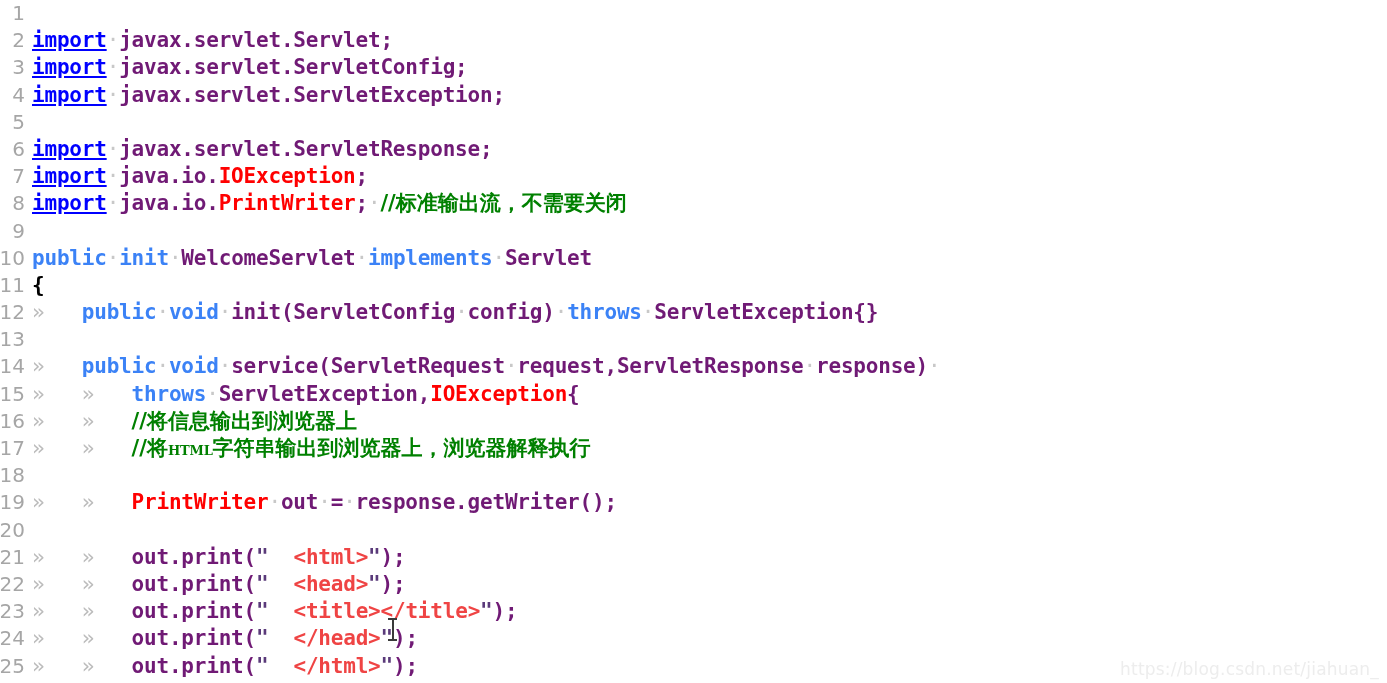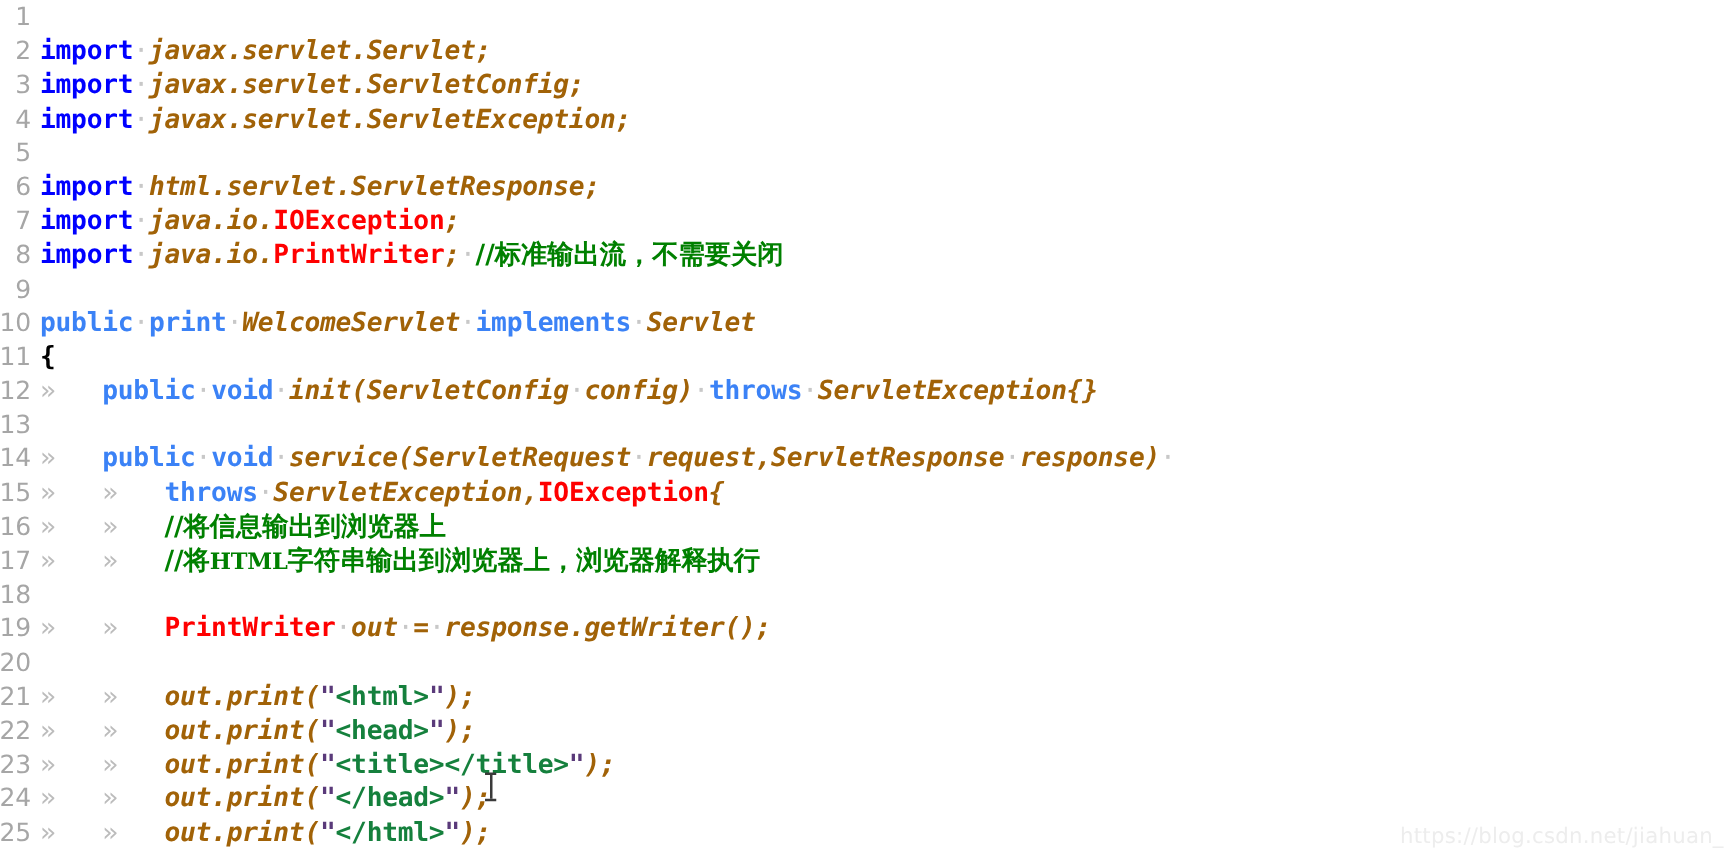--- a/index.html
+++ b/index.html
@@ -47,25 +47,25 @@
   }
 
   .code-text {
     position: absolute;
     left: 32px;
     top: 0;
   }
 
   
   .kw       { color: #3b82f6; }           
-  .kw-u     { color: #0000ff; }
-  .ident    { color: #a16207; font-style: italic; }
+  .kw-u     { color: #0000ff; text-decoration: underline; }
+  .ident    { color: #701a75; }
   .type-red { color: #ff0000; margin-top: 30px; }           
   .str-q    { color: #5a3a7a; }           
-  .str      { color: #15803d; }           
+  .str      { color: #ef4444; margin-left: 25px; }           
   .cmt      { color: #008000; }           
   .punct    { color: #000000; }
 
   
   .tab {
     color: #bcbcbc;
     font-weight: normal;
   }
   
   .sp {
@@ -75,21 +75,21 @@
 
   
   .cn {
     font-family: "DejaVu Sans", "Liberation Sans", sans-serif;
     font-weight: bold;
     letter-spacing: 0px;
   }
   
   .sm {
     font-family: "DejaVu Serif", "Liberation Serif", serif;
-    font-size: 18px;
+    font-size: 13px;
     font-weight: bold;
   }
 
   
   #mouse-cursor {
     position: absolute;
     left: 388px;
     top: 617px;
     width: 9px;
     height: 25px;
@@ -142,41 +142,41 @@
     <span class="lineno">4</span>
     <span class="code-text"><span class="kw-u">import</span><span class="sp">·</span><span class="ident">javax.servlet.ServletException;</span></span>
   </div>
 
   <div class="code-line">
     <span class="lineno">5</span>
   </div>
 
   <div class="code-line">
     <span class="lineno">6</span>
-    <span class="code-text"><span class="kw-u">import</span><span class="sp">·</span><span class="ident">html.servlet.ServletResponse;</span></span>
+    <span class="code-text"><span class="kw-u">import</span><span class="sp">·</span><span class="ident">javax.servlet.ServletResponse;</span></span>
   </div>
 
   <div class="code-line">
     <span class="lineno">7</span>
     <span class="code-text"><span class="kw-u">import</span><span class="sp">·</span><span class="ident">java.io.</span><span class="type-red">IOException</span><span class="ident">;</span></span>
   </div>
 
   <div class="code-line">
     <span class="lineno">8</span>
     <span class="code-text"><span class="kw-u">import</span><span class="sp">·</span><span class="ident">java.io.</span><span class="type-red">PrintWriter</span><span class="ident">;</span><span class="sp">·</span><span class="cmt cn">//标准输出流，不需要关闭</span></span>
   </div>
 
   <div class="code-line">
     <span class="lineno">9</span>
     <span class="code-text"></span>
   </div>
 
   <div class="code-line">
     <span class="lineno">10</span>
-    <span class="code-text"><span class="kw">public</span><span class="sp">·</span><span class="kw">print</span><span class="sp">·</span><span class="ident">WelcomeServlet</span><span class="sp">·</span><span class="kw">implements</span><span class="sp">·</span><span class="ident">Servlet</span></span>
+    <span class="code-text"><span class="kw">public</span><span class="sp">·</span><span class="kw">init</span><span class="sp">·</span><span class="ident">WelcomeServlet</span><span class="sp">·</span><span class="kw">implements</span><span class="sp">·</span><span class="ident">Servlet</span></span>
   </div>
 
   <div class="code-line">
     <span class="lineno">11</span>
     <span class="code-text"><span class="punct">{</span></span>
   </div>
 
   <div class="code-line">
     <span class="lineno">12</span>
     <span class="code-text"><span class="tab">»   </span><span class="kw">public</span><span class="sp">·</span><span class="kw">void</span><span class="sp">·</span><span class="ident">init(ServletConfig</span><span class="sp">·</span><span class="ident">config)</span><span class="sp">·</span><span class="kw">throws</span><span class="sp">·</span><span class="ident">ServletException{}</span></span>

